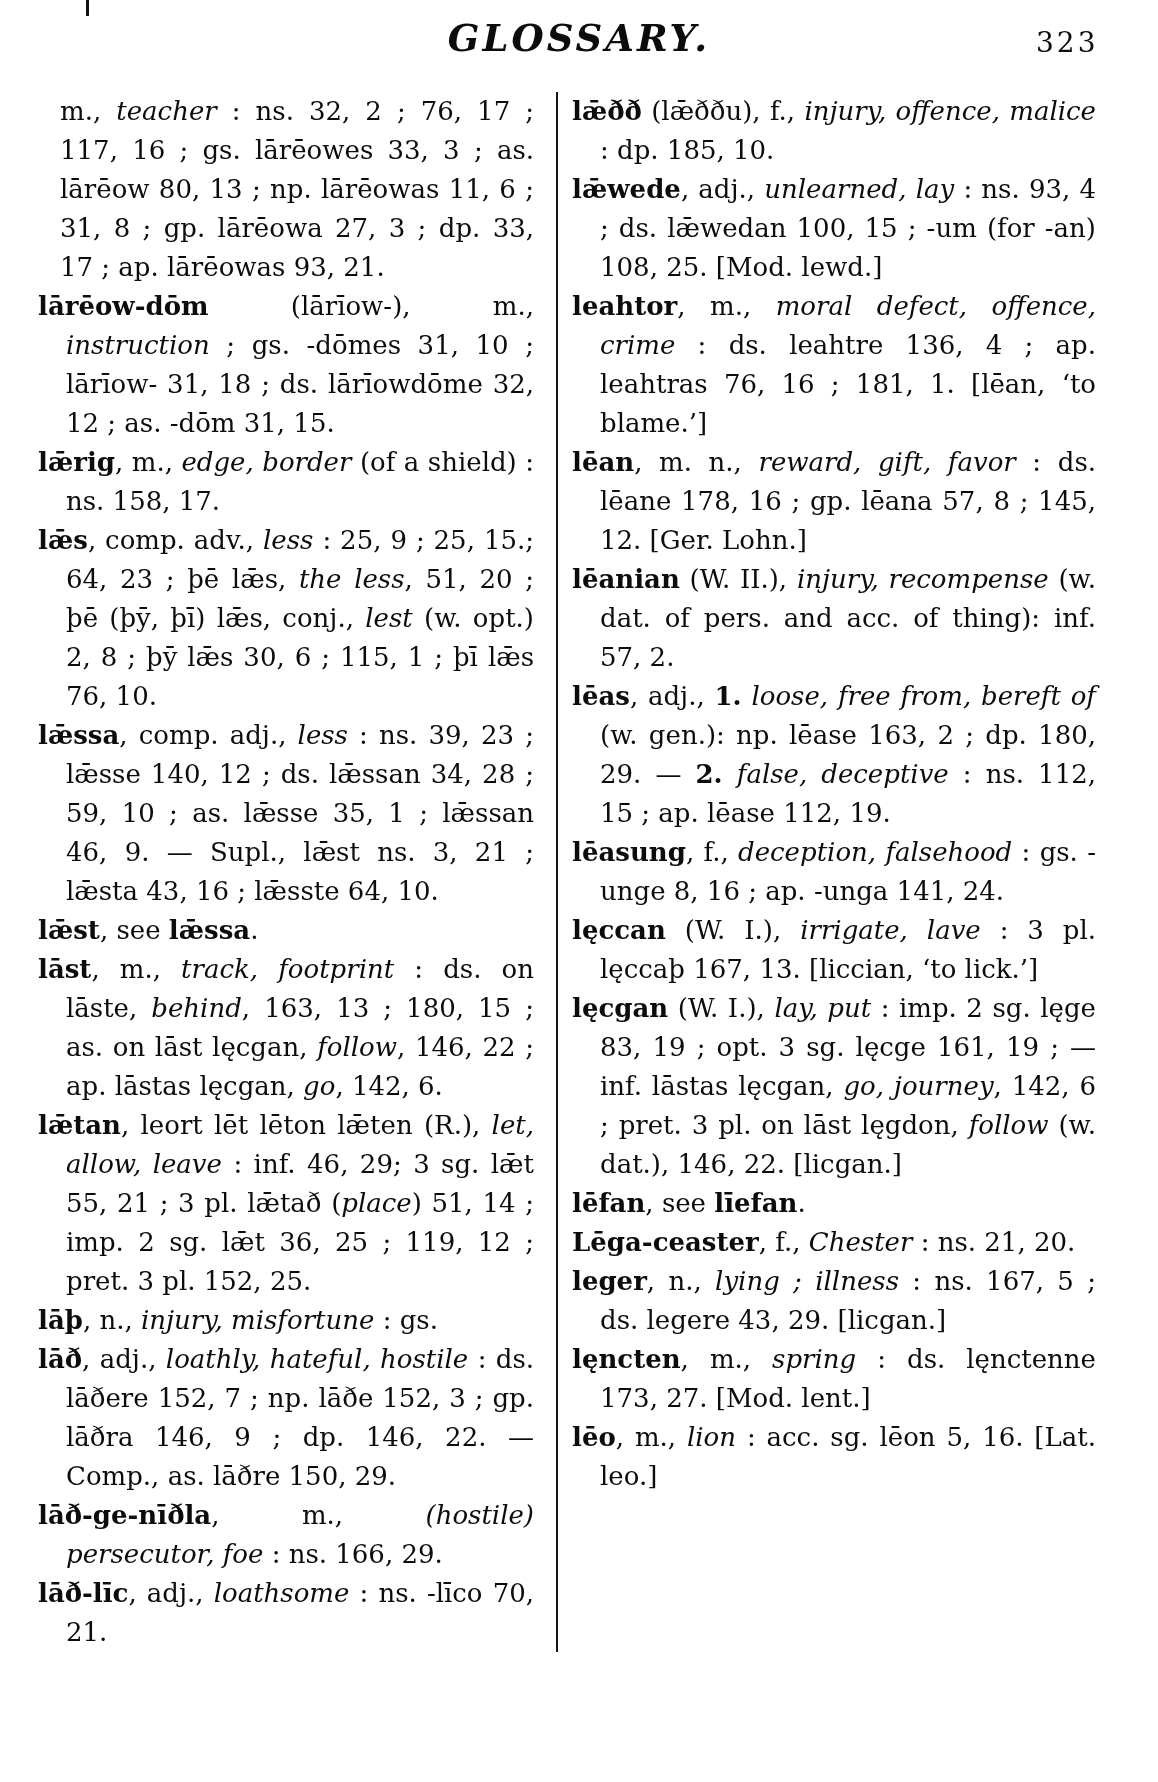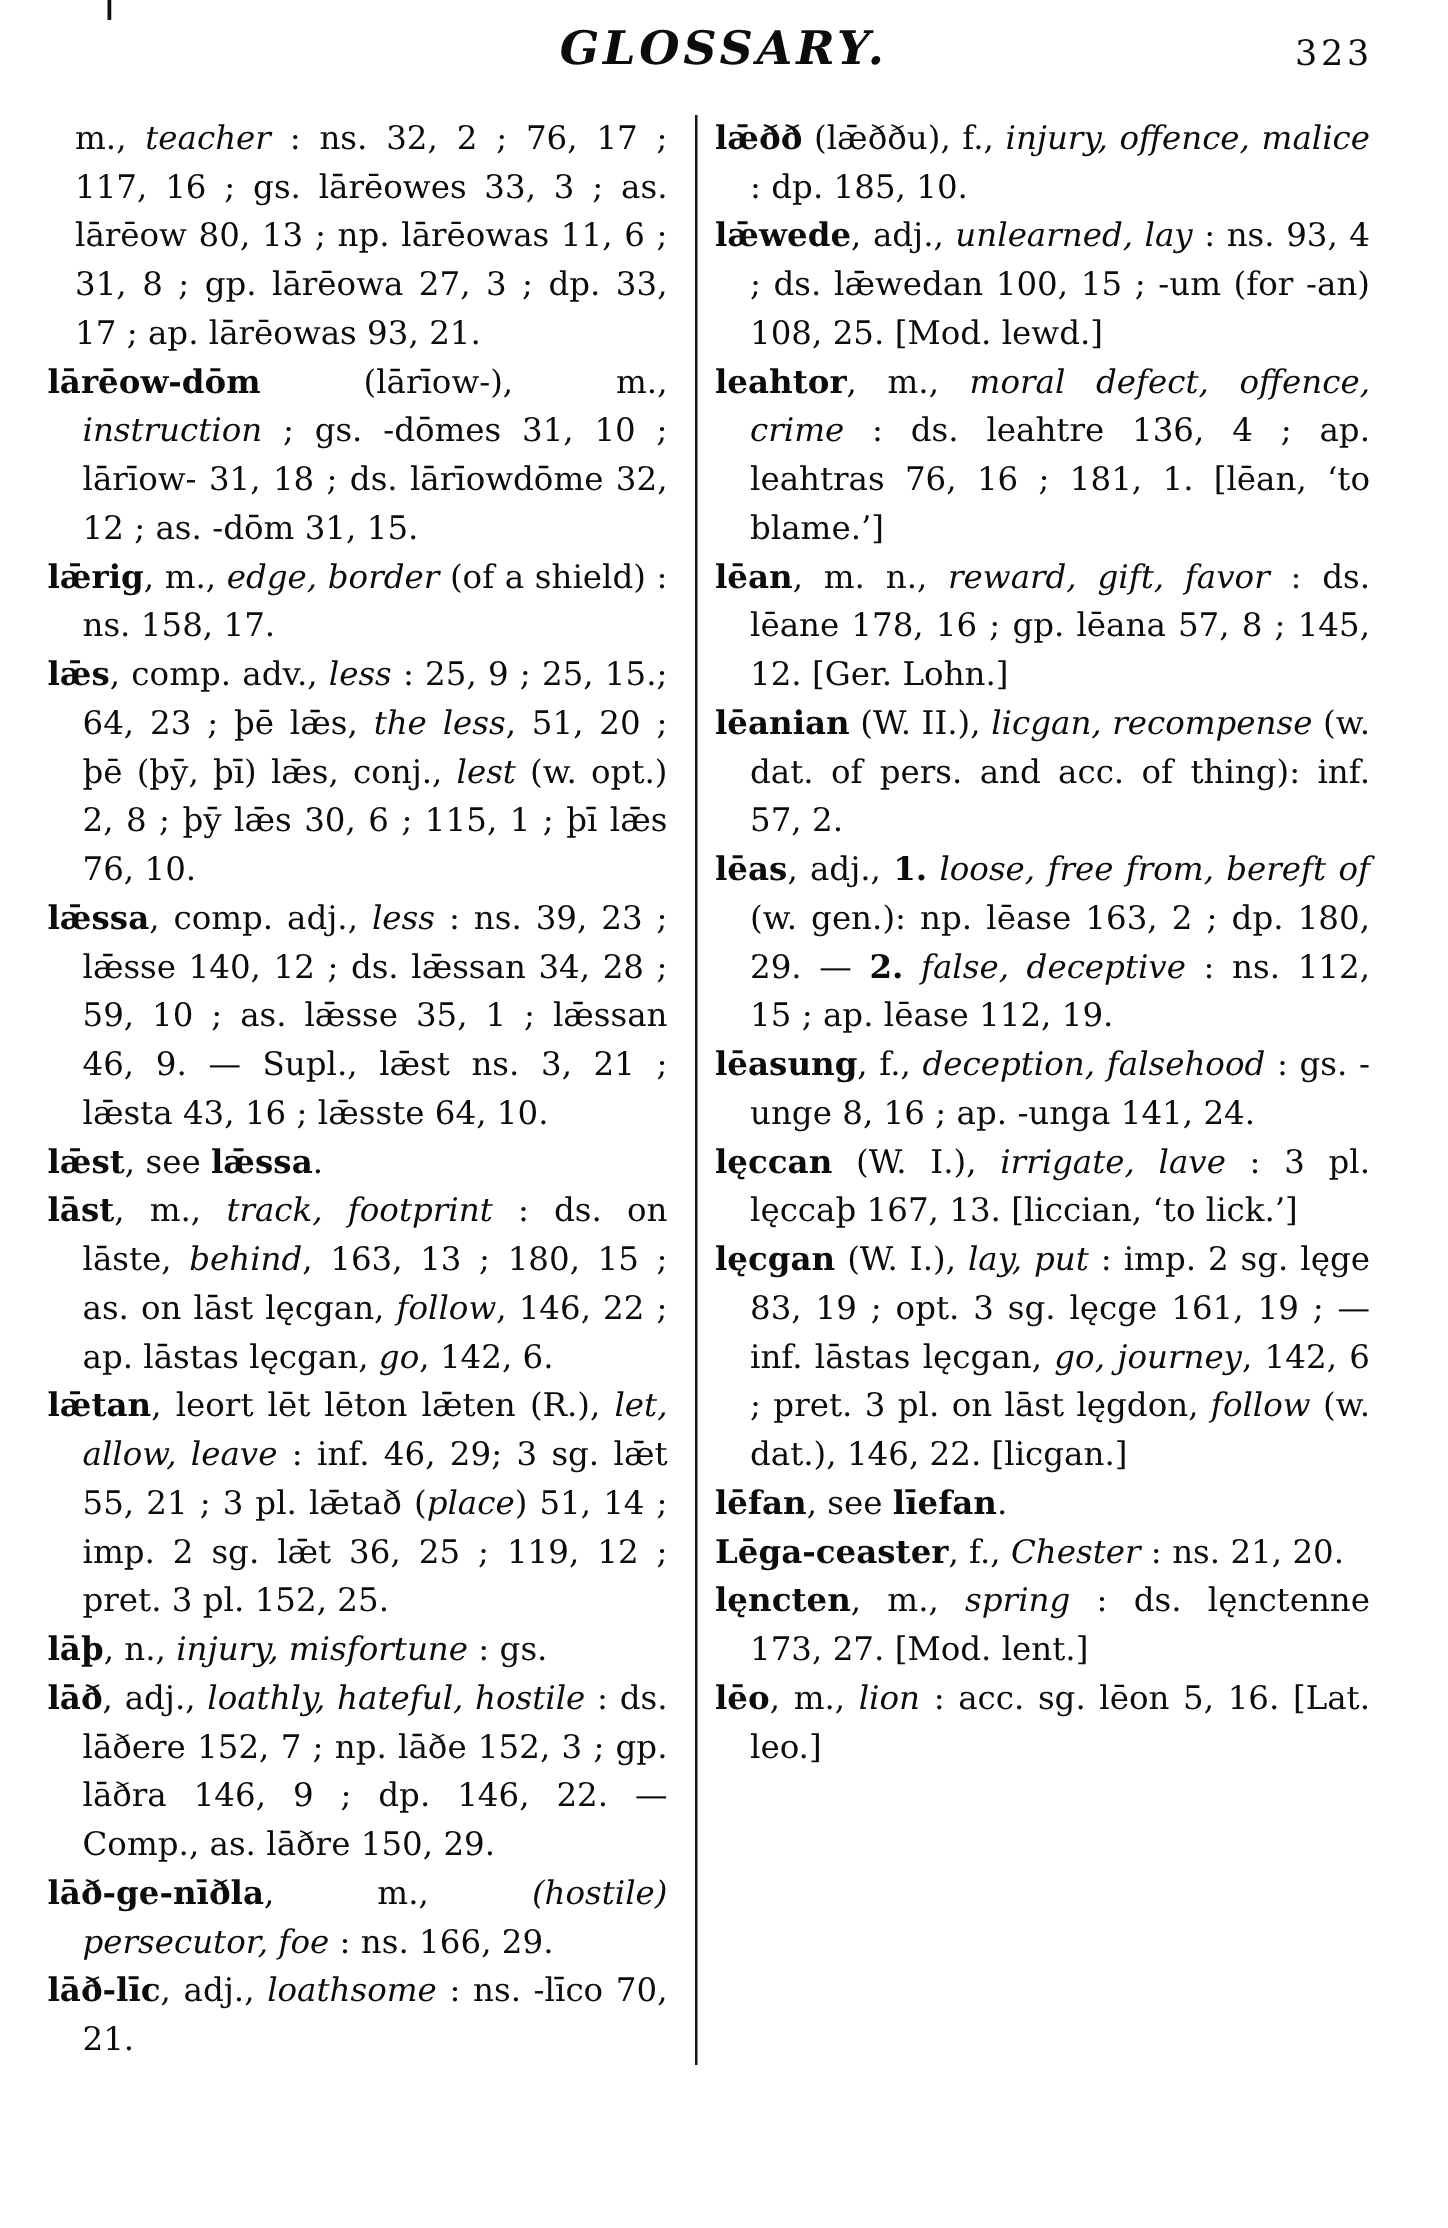--- a/index.html
+++ b/index.html
@@ -99,24 +99,25 @@
         <p class="entry"><span class="seg-b">lāð</span><span class="seg-r">, adj., </span><span class="seg-i">loathly, hateful, hostile</span><span class="seg-r"> : ds. lāðere 152, 7 ; np. lāðe 152, 3 ; gp. lāðra 146, 9 ; dp. 146, 22. — Comp., as. lāðre 150, 29.</span></p>
         <p class="entry"><span class="seg-b">lāð-ge-nīðla</span><span class="seg-r">, m., </span><span class="seg-i">(hostile) persecutor, foe</span><span class="seg-r"> : ns. 166, 29.</span></p>
         <p class="entry"><span class="seg-b">lāð-līc</span><span class="seg-r">, adj., </span><span class="seg-i">loathsome</span><span class="seg-r"> : ns. -līco 70, 21.</span></p>
       </div>
     <div class="divider"></div>
     <div class="col col-right" id="col-right">
         <p class="entry"><span class="seg-b">lǣðð</span><span class="seg-r"> (lǣððu), f., </span><span class="seg-i">injury, offence, malice</span><span class="seg-r"> : dp. 185, 10.</span></p>
         <p class="entry"><span class="seg-b">lǣwede</span><span class="seg-r">, adj., </span><span class="seg-i">unlearned, lay</span><span class="seg-r"> : ns. 93, 4 ; ds. lǣwedan 100, 15 ; -um (for -an) 108, 25. [Mod. lewd.]</span></p>
         <p class="entry"><span class="seg-b">leahtor</span><span class="seg-r">, m., </span><span class="seg-i">moral defect, offence, crime</span><span class="seg-r"> : ds. leahtre 136, 4 ; ap. leahtras 76, 16 ; 181, 1. [lēan, ‘to blame.’]</span></p>
         <p class="entry"><span class="seg-b">lēan</span><span class="seg-r">, m. n., </span><span class="seg-i">reward, gift, favor</span><span class="seg-r"> : ds. lēane 178, 16 ; gp. lēana 57, 8 ; 145, 12. [Ger. Lohn.]</span></p>
-        <p class="entry"><span class="seg-b">lēanian</span><span class="seg-r"> (W. II.), </span><span class="seg-i">licgan, recompense</span><span class="seg-r"> (w. dat. of pers. and acc. of thing): inf. 57, 2.</span></p>
+        <p class="entry"><span class="seg-b">lēanian</span><span class="seg-r"> (W. II.), </span><span class="seg-i">injury, recompense</span><span class="seg-r"> (w. dat. of pers. and acc. of thing): inf. 57, 2.</span></p>
         <p class="entry"><span class="seg-b">lēas</span><span class="seg-r">, adj., </span><span class="seg-b">1.</span><span class="seg-r"> </span><span class="seg-i">loose, free from, bereft of</span><span class="seg-r"> (w. gen.): np. lēase 163, 2 ; dp. 180, 29. — </span><span class="seg-b">2.</span><span class="seg-r"> </span><span class="seg-i">false, deceptive</span><span class="seg-r"> : ns. 112, 15 ; ap. lēase 112, 19.</span></p>
         <p class="entry"><span class="seg-b">lēasung</span><span class="seg-r">, f., </span><span class="seg-i">deception, falsehood</span><span class="seg-r"> : gs. -unge 8, 16 ; ap. -unga 141, 24.</span></p>
         <p class="entry"><span class="seg-b">lęccan</span><span class="seg-r"> (W. I.), </span><span class="seg-i">irrigate, lave</span><span class="seg-r"> : 3 pl. lęccaþ 167, 13. [liccian, ‘to lick.’]</span></p>
         <p class="entry"><span class="seg-b">lęcgan</span><span class="seg-r"> (W. I.), </span><span class="seg-i">lay, put</span><span class="seg-r"> : imp. 2 sg. lęge 83, 19 ; opt. 3 sg. lęcge 161, 19 ; — inf. lāstas lęcgan, </span><span class="seg-i">go, journey</span><span class="seg-r">, 142, 6 ; pret. 3 pl. on lāst lęgdon, </span><span class="seg-i">follow</span><span class="seg-r"> (w. dat.), 146, 22. [licgan.]</span></p>
         <p class="entry"><span class="seg-b">lēfan</span><span class="seg-r">, see </span><span class="seg-b">līefan</span><span class="seg-r">.</span></p>
         <p class="entry"><span class="seg-b">Lēga-ceaster</span><span class="seg-r">, f., </span><span class="seg-i">Chester</span><span class="seg-r"> : ns. 21, 20.</span></p>
+        <p class="entry"><span class="seg-b">leger</span><span class="seg-r">, n., </span><span class="seg-i">lying ; illness</span><span class="seg-r"> : ns. 167, 5 ; ds. legere 43, 29. [licgan.]</span></p>
         <p class="entry"><span class="seg-b">lęncten</span><span class="seg-r">, m., </span><span class="seg-i">spring</span><span class="seg-r"> : ds. lęnctenne 173, 27. [Mod. lent.]</span></p>
         <p class="entry"><span class="seg-b">lēo</span><span class="seg-r">, m., </span><span class="seg-i">lion</span><span class="seg-r"> : acc. sg. lēon 5, 16. [Lat. leo.]</span></p>
       </div>
   </div>
 </div>
 
 </body></html>

